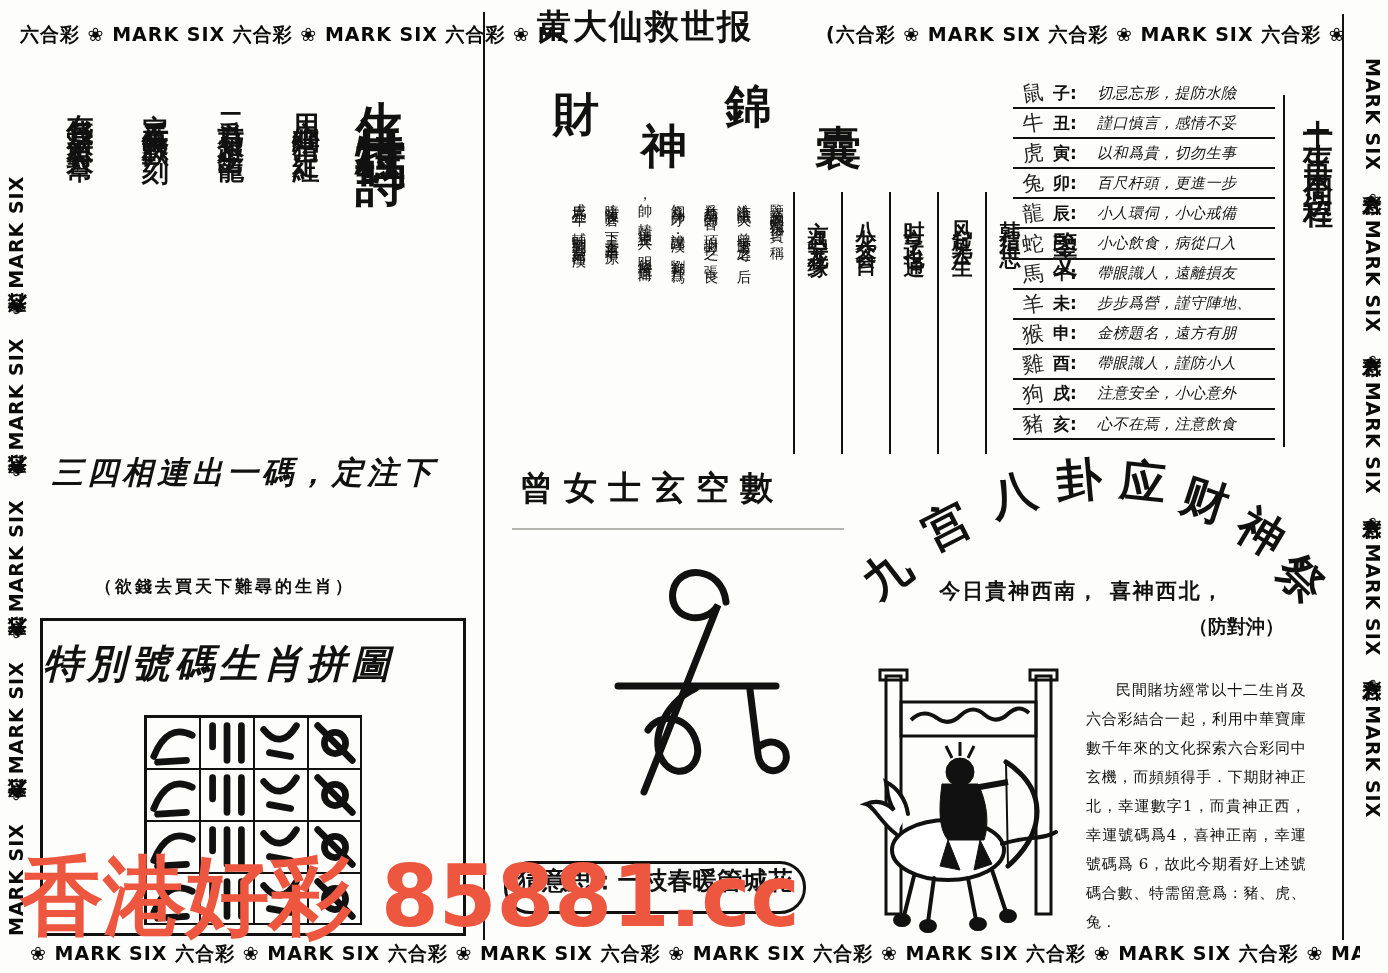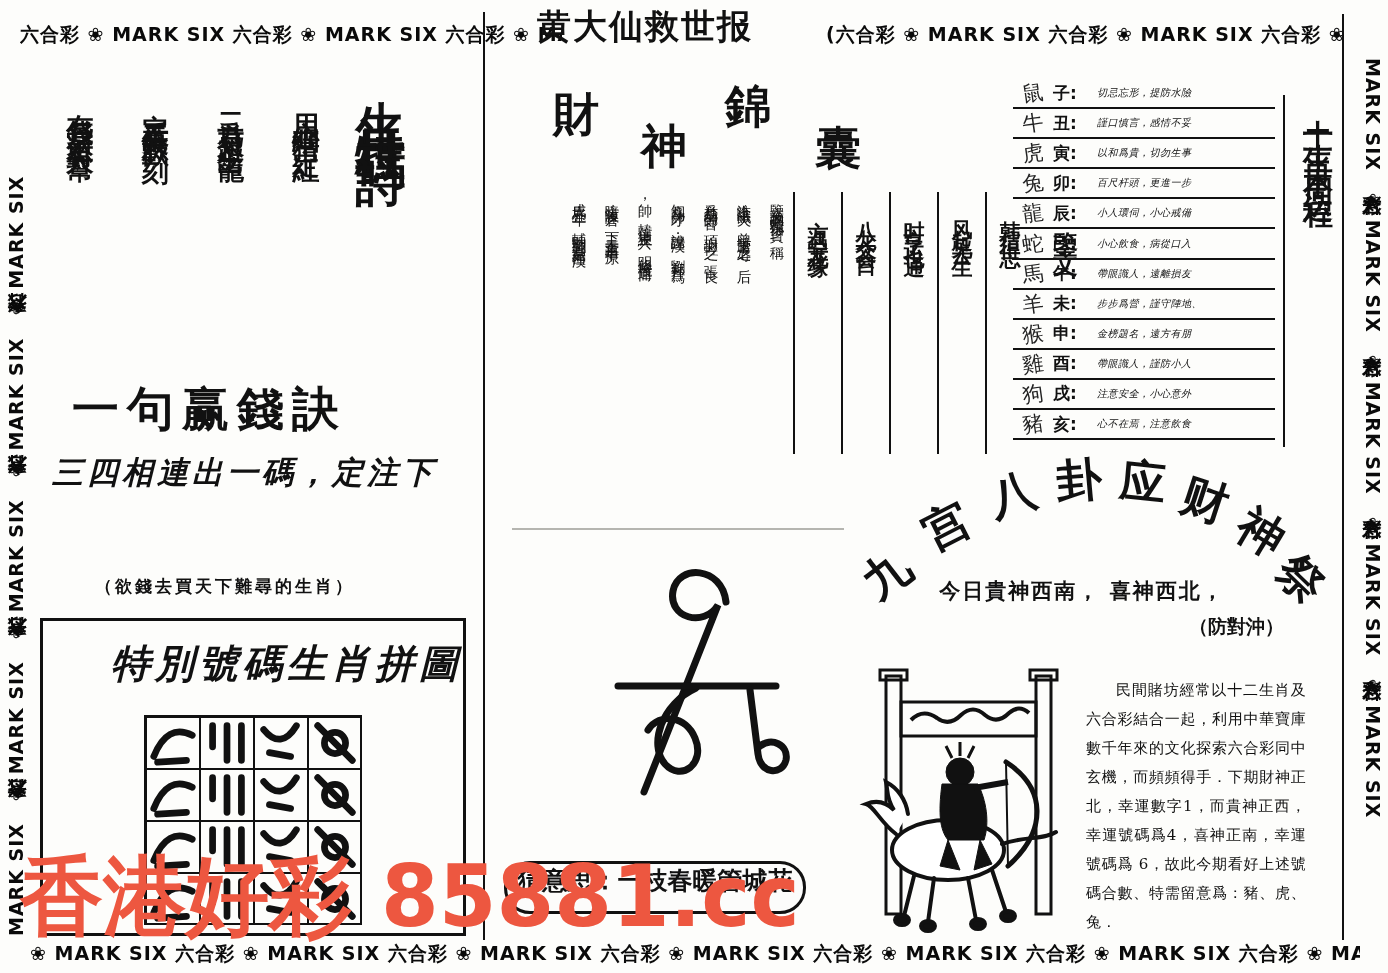--- a/index.html
+++ b/index.html
@@ -37,21 +37,21 @@
                letter-spacing:8px; white-space:nowrap;
                font-family:"DejaVu Sans", sans-serif; }
   .win-line1 { left:52px; top:452px; }
   .win-line2 { left:45px; top:514px; }
   .win-line  { font-size:31px; font-weight:bold; font-style:italic;
                letter-spacing:4px; white-space:nowrap; }
   .win-note  { left:95px; top:575px; font-size:17px; font-weight:bold;
                letter-spacing:3px; }
   .puzzle-box { left:40px; top:618px; width:426px; height:318px;
                 border:3px solid #111; }
-  .puzzle-title { margin-top:16px; text-align:right; font-size:39px;
+  .puzzle-title { margin-top:16px; text-align:left; font-size:39px;
                   font-weight:900; font-style:italic; letter-spacing:5px;
                   font-family:"DejaVu Sans", sans-serif; }
   .puzzle-grid { margin:24px auto 0; width:218px; height:210px;
                  border:2px solid #111; display:grid;
                  grid-template-columns:repeat(4,1fr); grid-template-rows:repeat(4,1fr); }
   .puzzle-grid .cell { border:1px solid #111; display:flex;
                        align-items:center; justify-content:center; }
 
   
   .caishen-title { left:545px; top:72px; width:340px; height:110px; }
@@ -80,21 +80,21 @@
                    background:rgba(253,253,251,.25); }
 
   
   .zodiac-table { left:1013px; top:79px; width:262px; }
   .z-row { display:flex; align-items:center; height:30.1px;
            border-bottom:2px solid #111; }
   .z-icon { width:40px; font-size:21px; color:#222; text-align:center;
             transform:rotate(-8deg); font-weight:500; }
   .z-branch { width:44px; font-size:17px; font-weight:bold;
               font-family:"DejaVu Sans", sans-serif; }
-  .z-text { font-size:10px; font-style:italic; letter-spacing:0.5px;
+  .z-text { font-size:15px; font-style:italic; letter-spacing:0.5px;
             white-space:nowrap; }
   .weekly-title { left:1283px; top:95px; writing-mode:vertical-rl;
                   font-size:30px; font-weight:bold; letter-spacing:12px;
                   border-left:2px solid #111; padding-left:12px; height:352px; }
   .bagua-title { left:858px; top:452px; width:445px; height:150px; }
   .bagua-title span { position:absolute; font-size:46px; font-weight:900; }
   .bagua-title span:nth-child(1){ left:6px;   top:92px;  transform:rotate(-38deg); }
   .bagua-title span:nth-child(2){ left:66px;  top:44px;  transform:rotate(-27deg); }
   .bagua-title span:nth-child(3){ left:132px; top:12px;  transform:rotate(-15deg); }
   .bagua-title span:nth-child(4){ left:198px; top:-2px;  transform:rotate(-5deg); }
@@ -131,21 +131,20 @@
   <div class="abs right-line"></div>
   <div class="abs divider-v"></div>
 
   <div class="abs sz-title">生肖特碼詩</div>
   <div class="abs poem">
       <div>用心細猜一定紅</div>
       <div>二爲君起今出籠</div>
       <div>定看笑臉歡一刻</div>
       <div>有錢當然有人幫</div>
     </div>
-  <div class="abs win-title">一句赢錢訣</div>
   <div class="abs win-line win-line1">三四相連出一碼，定注下</div>
   <div class="abs win-note">（欲錢去買天下難尋的生肖）</div>
 
   <div class="abs puzzle-box">
     <div class="puzzle-title">特別號碼生肖拼圖</div>
     <div class="puzzle-grid" id="puzzle-grid">
         <div class="cell">
           <svg width="52" height="50" viewBox="0 0 52 52">
             <g transform="rotate(0 26 26)">
               <path d="M6,40 Q20,5 46,18 M10,46 L40,44" fill="none" stroke="#111" stroke-width="7" stroke-linecap="round"></path>
@@ -280,20 +279,21 @@
         <div class="story-col">鑒文說的是韓信少貧，稱</div>
         <div class="story-col">淮陰餓夫，曾受胯下之辱，后</div>
         <div class="story-col">爲楚勢郎官，項羽輕之．張良</div>
         <div class="story-col">知爲帥才，說歸漢．劉邦拜爲</div>
         <div class="story-col">帥，韓信主練兵，明修棧道而</div>
         <div class="story-col">暗渡陳倉，下三秦直迫中原，</div>
         <div class="story-col">戌馬五年，輔助劉邦定鼎西漢．</div>
       </div>
   </div>
 
+  <div class="abs xuankong-title">曾女士玄空數</div>
   <div class="abs xuankong-rule"></div>
 
   <svg class="abs symbol-svg" width="212" height="268" viewBox="0 0 212 268">
     <g fill="none" stroke="#111" stroke-width="7" stroke-linecap="round">
       <path d="M118,44 C114,8 70,6 65,33 C60,60 96,70 110,47 L36,234"></path>
       <path d="M88,130 C54,146 40,186 57,206 C73,224 98,206 87,180 C78,158 52,154 40,172"></path>
       <path d="M10,128 L168,128"></path>
       <path d="M142,132 L150,196 C152,216 174,218 178,202 C181,187 163,178 151,189"></path>
     </g>
   </svg>

